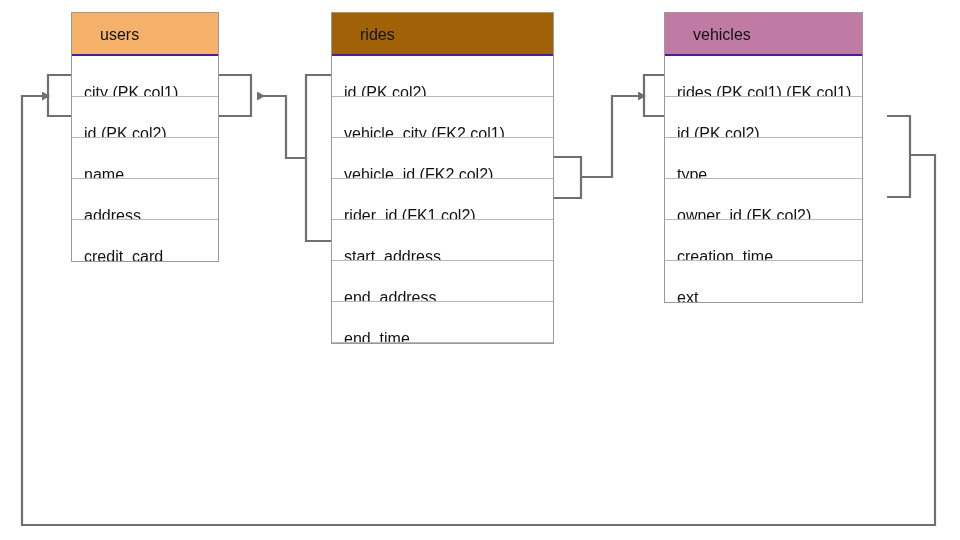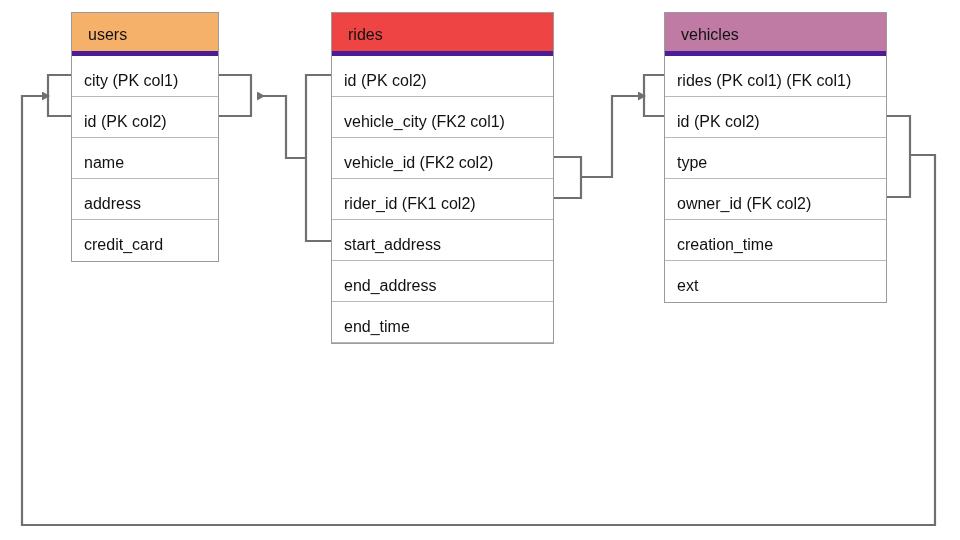--- a/index.html
+++ b/index.html
@@ -5,33 +5,33 @@
   html,body{margin:0;padding:0;}
   body{
     width:960px;height:540px;background:#ffffff;
     font-family:"Liberation Sans", sans-serif;
     overflow:hidden;position:relative;
   }
   #canvas{position:absolute;left:0;top:0;width:960px;height:540px;}
   svg.links{position:absolute;left:0;top:0;width:960px;height:540px;overflow:visible;}
   .table-box{position:absolute;border:1px solid #9a9a9a;background:#ffffff;box-sizing:border-box;}
   .tbl-header{
-    height:43px;line-height:43px;padding:0 16px;box-sizing:border-box;
-    font-size:16px;color:#111111;border-bottom:5px solid #4c1d95;
+    height:43px;line-height:43px;padding:0 28px;box-sizing:border-box;
+    font-size:16px;color:#111111;border-bottom:2px solid #4c1d95;
     white-space:nowrap;overflow:hidden;
   }
   .tbl-row{
-    height:41px;line-height:41px;padding:4px 12px;box-sizing:border-box;
+    height:41px;line-height:41px;padding:16px 12px;box-sizing:border-box;
     font-size:16px;color:#111111;border-bottom:1px solid #b8b8b8;
     white-space:nowrap;overflow:hidden;background:#ffffff;
   }
   .tbl-row.last{border-bottom:none;}
   #tbl-users{left:71px;top:12px;width:148px;}
   #tbl-rides{left:331px;top:12px;width:223px;}
-  #tbl-vehicles{left:664px;top:12px;width:223px;}
+  #tbl-vehicles{left:664px;top:12px;width:199px;}
 </style>
 </head>
 <body>
 
 <div id="canvas">
 
   <svg class="links" viewBox="0 0 960 540" xmlns="http://www.w3.org/2000/svg">
     <defs>
       <marker id="arrowL" markerWidth="9" markerHeight="9" refX="8" refY="4.5" orient="auto" markerUnits="userSpaceOnUse">
         <path d="M8,0 L8,9 L0,4.5 z" fill="#707070"></path>
@@ -64,21 +64,21 @@
   <div class="table-box" id="tbl-users">
     <div class="tbl-header" style="background:#f5b16a">users</div>
     <div class="tbl-row">city (PK col1)</div>
     <div class="tbl-row">id (PK col2)</div>
     <div class="tbl-row">name</div>
     <div class="tbl-row">address</div>
     <div class="tbl-row last">credit_card</div>
   </div>
 
   <div class="table-box" id="tbl-rides">
-    <div class="tbl-header" style="background:#ef4444">rides</div>
+    <div class="tbl-header" style="background:#a16207">rides</div>
     <div class="tbl-row">id (PK col2)</div>
     <div class="tbl-row">vehicle_city (FK2 col1)</div>
     <div class="tbl-row">vehicle_id (FK2 col2)</div>
     <div class="tbl-row">rider_id (FK1 col2)</div>
     <div class="tbl-row">start_address</div>
     <div class="tbl-row">end_address</div>
     <div class="tbl-row">end_time</div>
   </div>
 
   <div class="table-box" id="tbl-vehicles">

